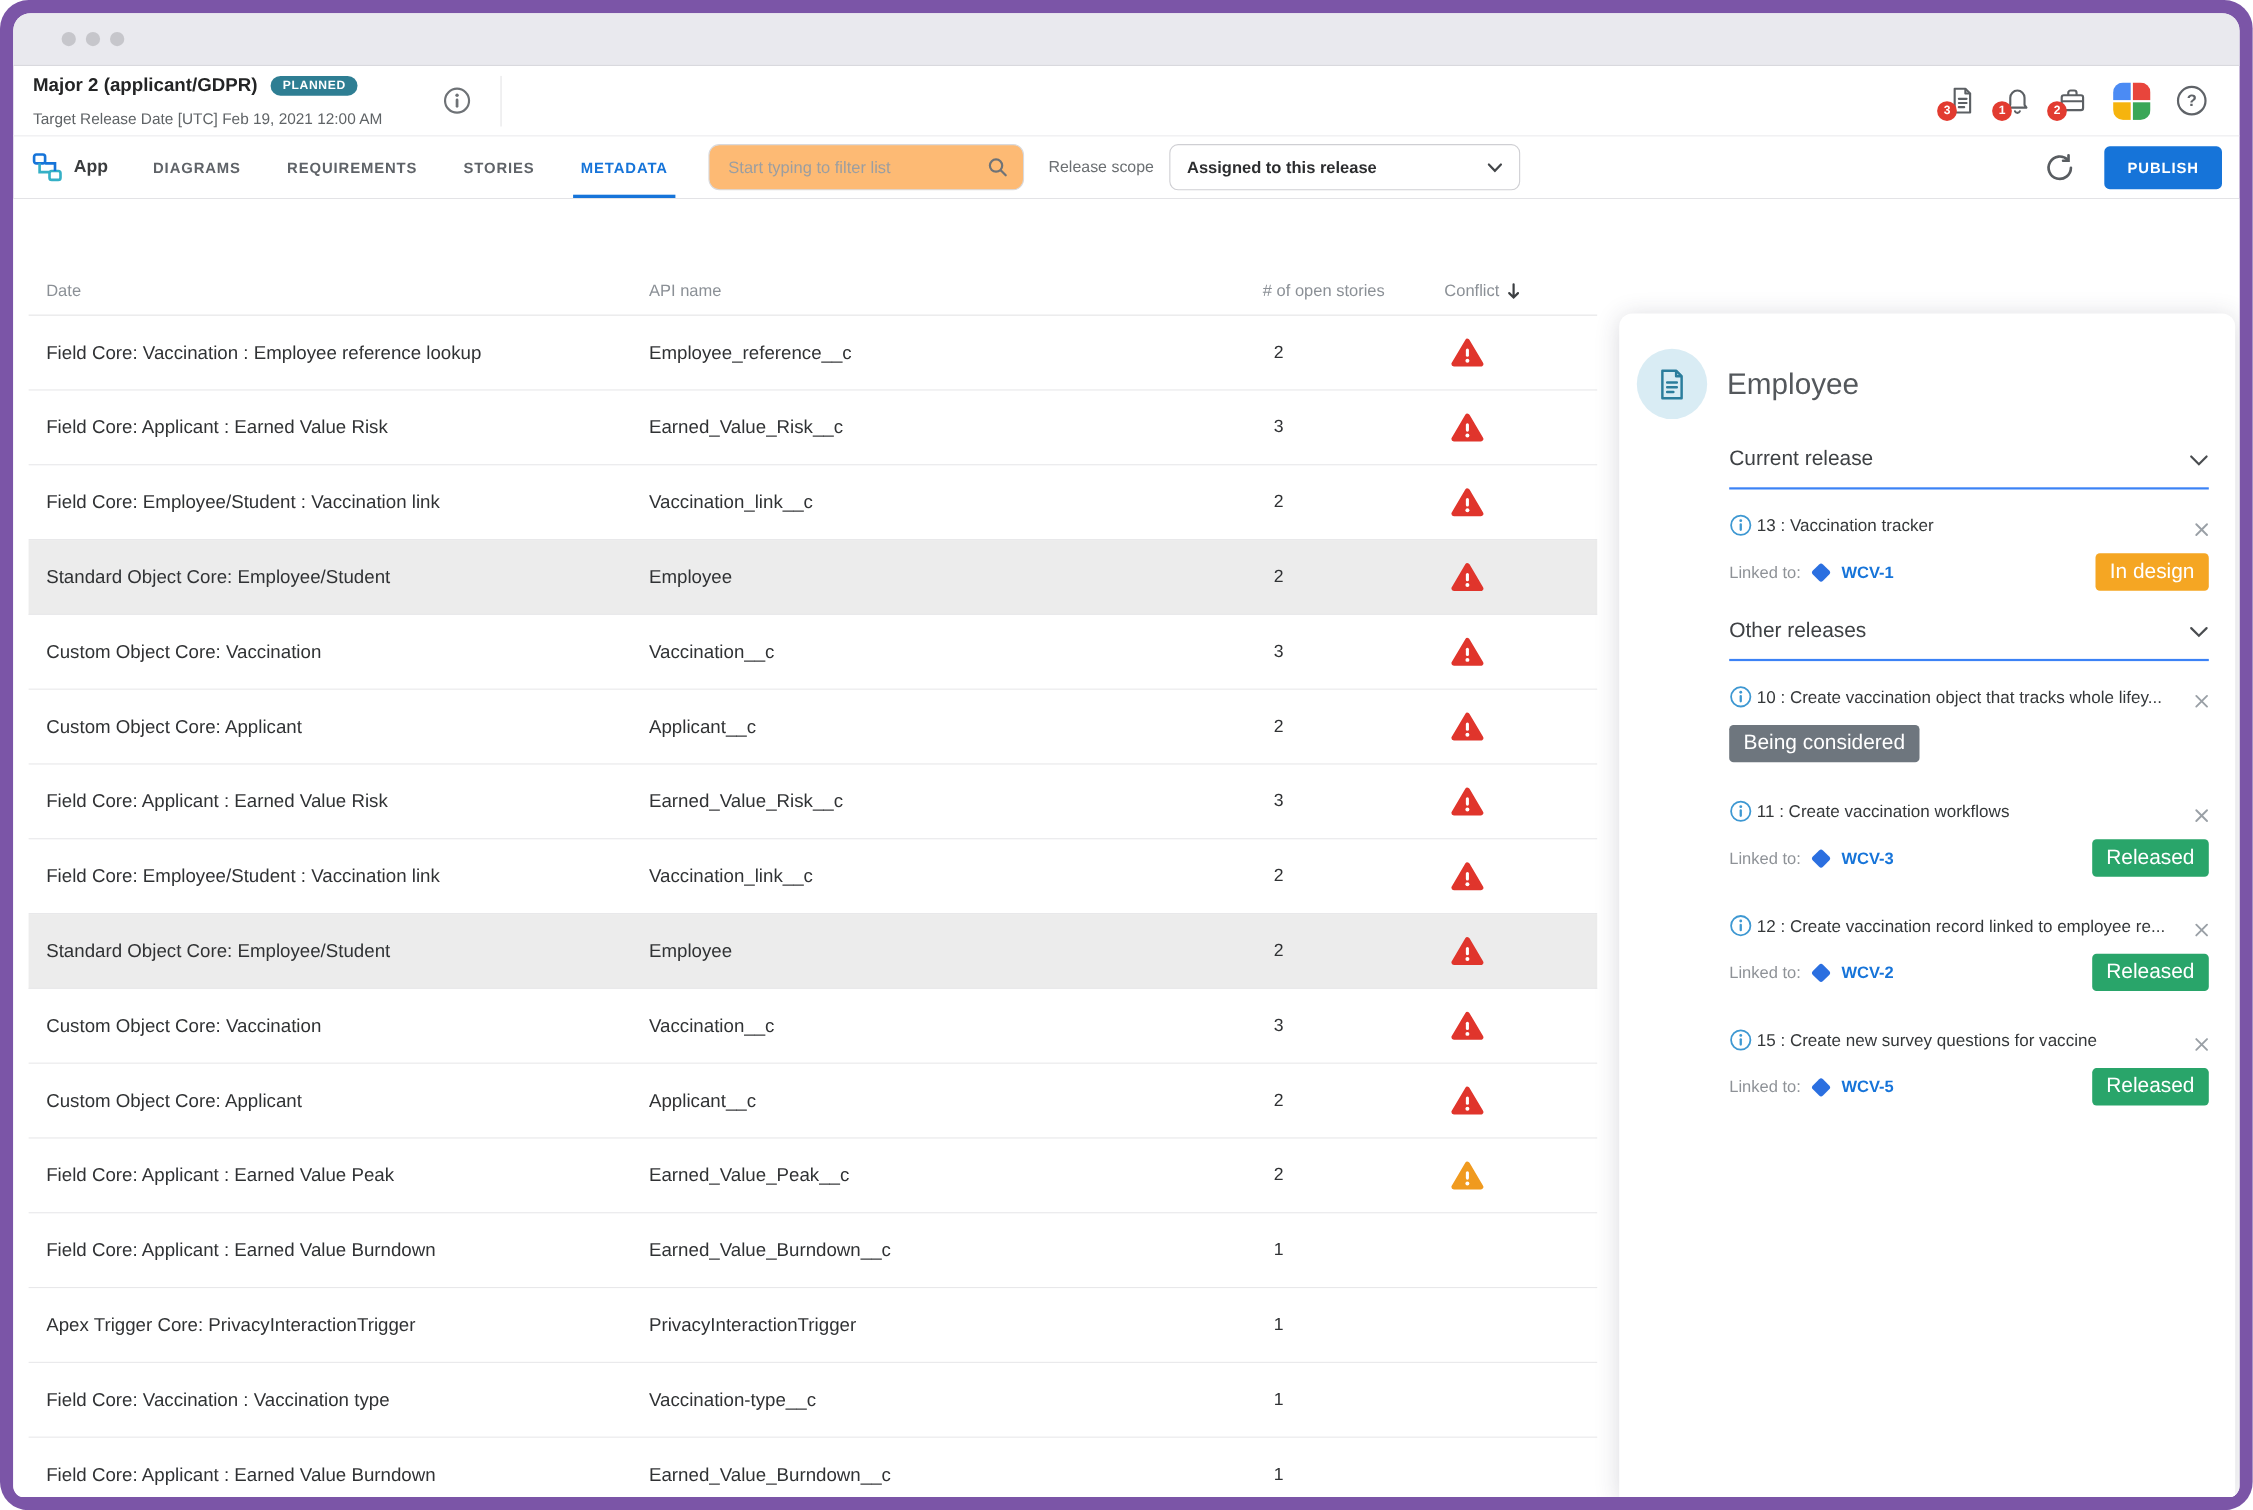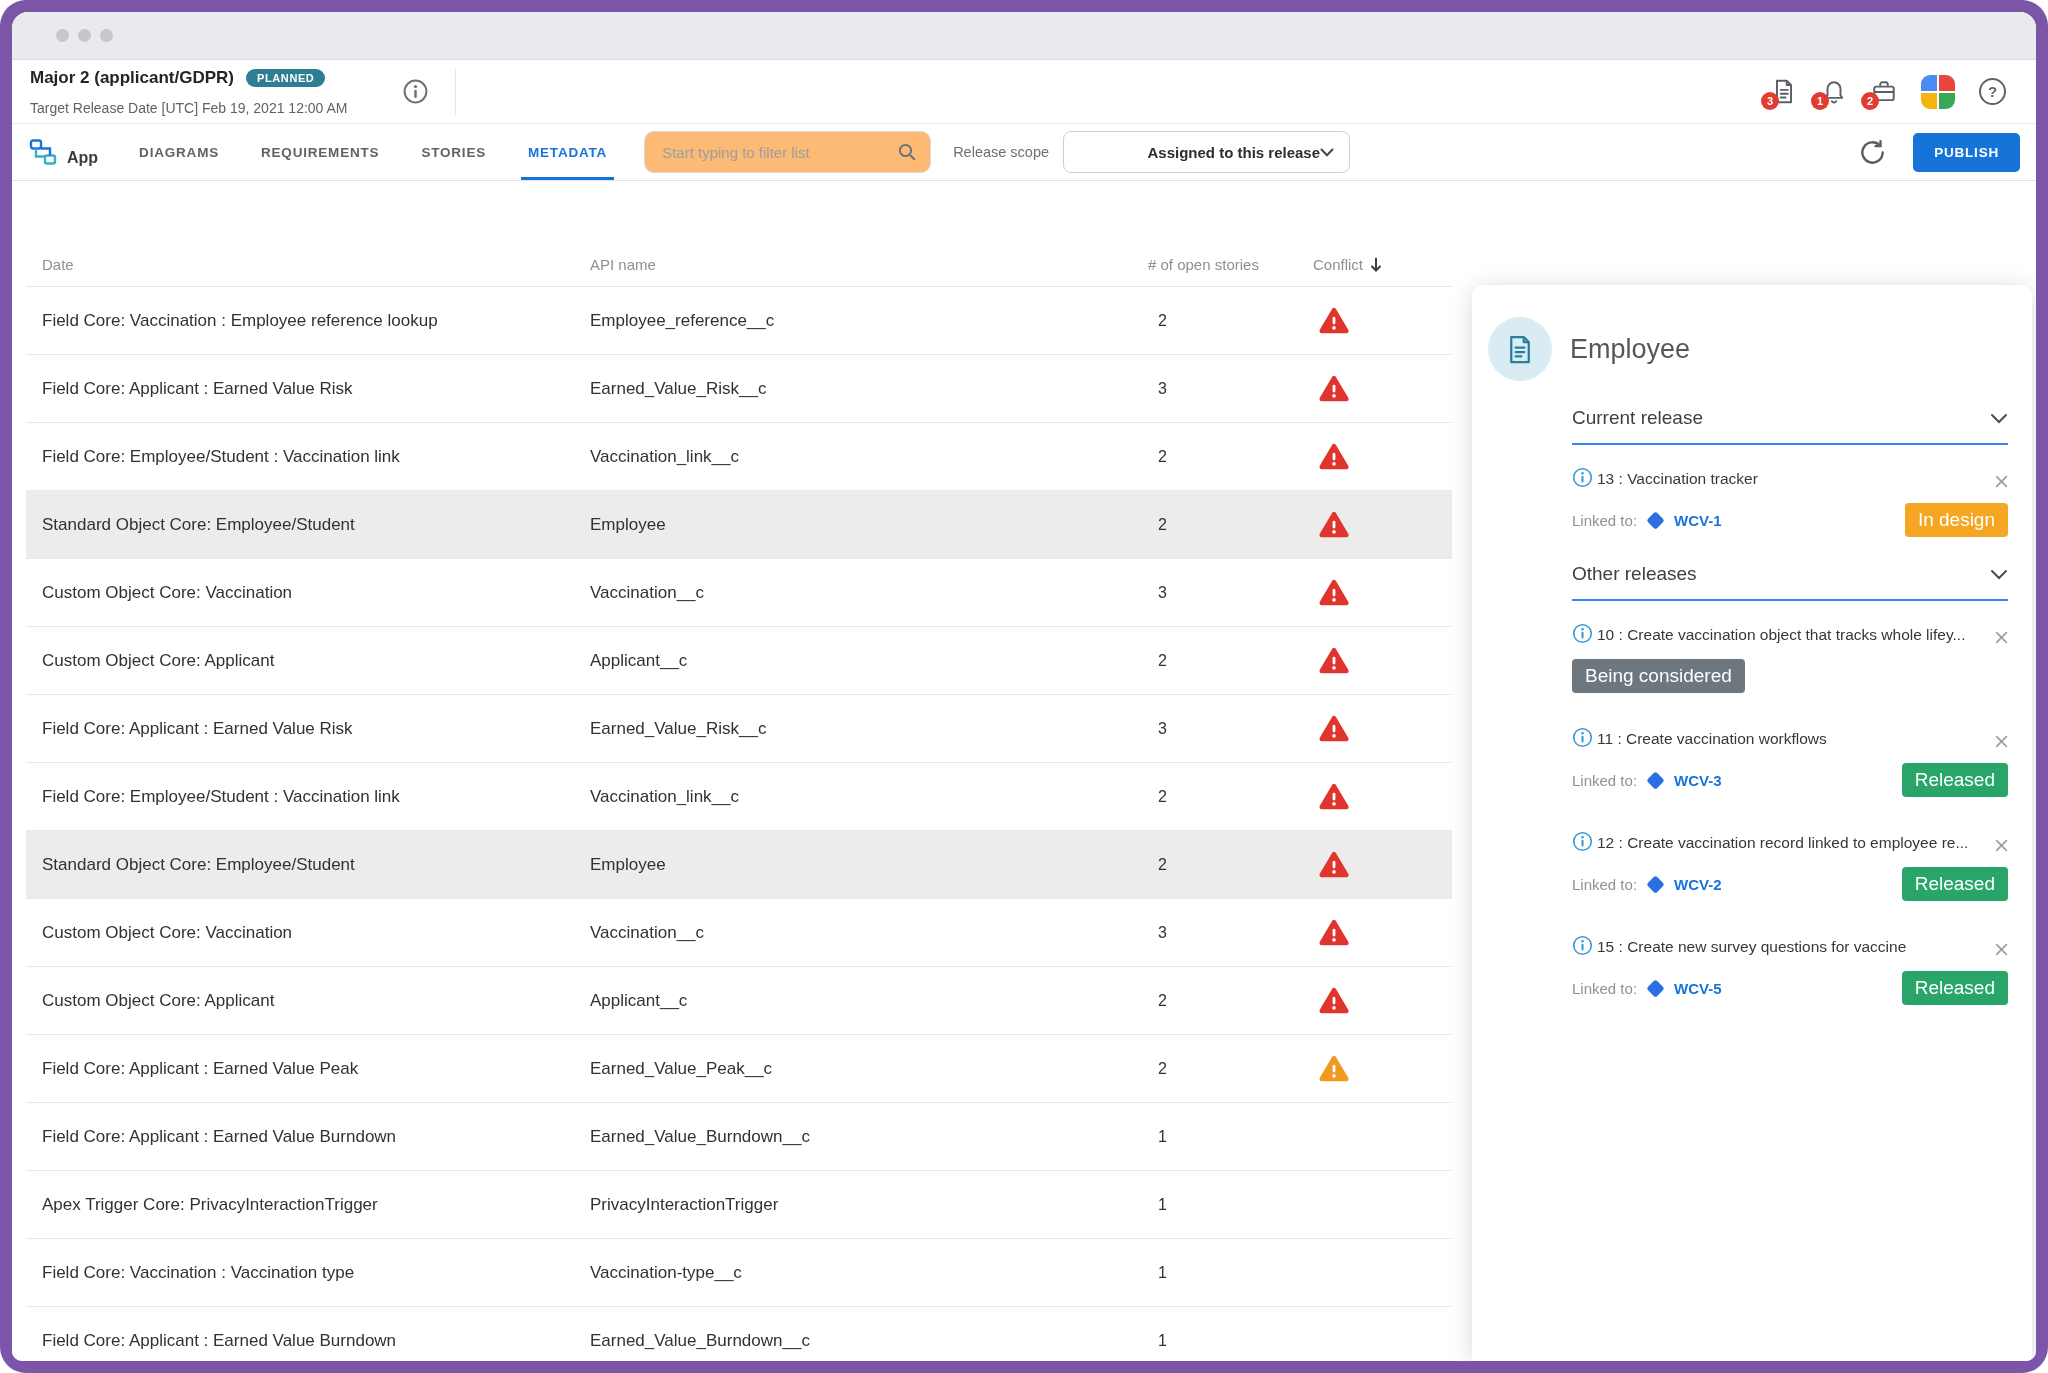--- a/index.html
+++ b/index.html
@@ -63,21 +63,21 @@
   .help{
     width:27px; height:27px; border-radius:50%; border:2.2px solid #5f6368;
     color:#5f6368; font-size:15px; font-weight:700;
     display:flex; align-items:center; justify-content:center;
   }
   
   .nav{
     flex:0 0 57px; border-bottom:1px solid #e3e3e6;
     display:flex; align-items:center; padding:0 16px;
   }
-  .logo{ display:flex; align-items:flex-end; gap:9px; margin-right:20px; }
+  .logo{ display:flex; align-items:center; gap:9px; margin-right:20px; }
   .logo-text{ font-size:16px; font-weight:600; color:#3a3c3e; }
   .tabs{ display:flex; height:100%; }
   .tab{
     display:flex; align-items:center; padding:0 21px; font-size:13.5px;
     font-weight:600; letter-spacing:.8px; color:#5f6368; position:relative;
     cursor:pointer;
   }
   .tab.active{ color:var(--accent); }
   .tab.active::after{
     content:''; position:absolute; left:14px; right:14px; bottom:0;
@@ -88,23 +88,23 @@
     border-radius:10px; display:flex; align-items:center; padding:0 13px 0 15px;
     background:#fdba74;
   }
   .search-box input{
     border:none; outline:none; flex:1; font-size:15px; color:#333;
     font-family:inherit; background:transparent; min-width:0;
   }
   .search-box input::placeholder{ color:#9b9ea1; }
   .scope-label{ margin-left:22px; font-size:14.5px; color:#6b6f72; }
   .scope-select{
-    margin-left:14px; width:287px; height:42px; border:1.5px solid #cfcfd3;
+    margin-left:14px; width:319px; height:42px; border:1.5px solid #cfcfd3;
     border-radius:8px; display:flex; align-items:center;
-    justify-content:flex-end; padding:0 15px; font-size:15px;
+    justify-content:space-between; padding:0 15px; font-size:15px;
     font-weight:600; color:#2c2d2f; background:#fff;
   }
   .nav-spacer{ flex:1; }
   .refresh{ margin-right:26px; display:flex; }
   .publish{
     background:var(--accent); color:#fff; font-size:13.5px; font-weight:700;
     letter-spacing:.8px; padding:12px 21px; border-radius:5px; border:none;
     font-family:inherit;
   }
   

